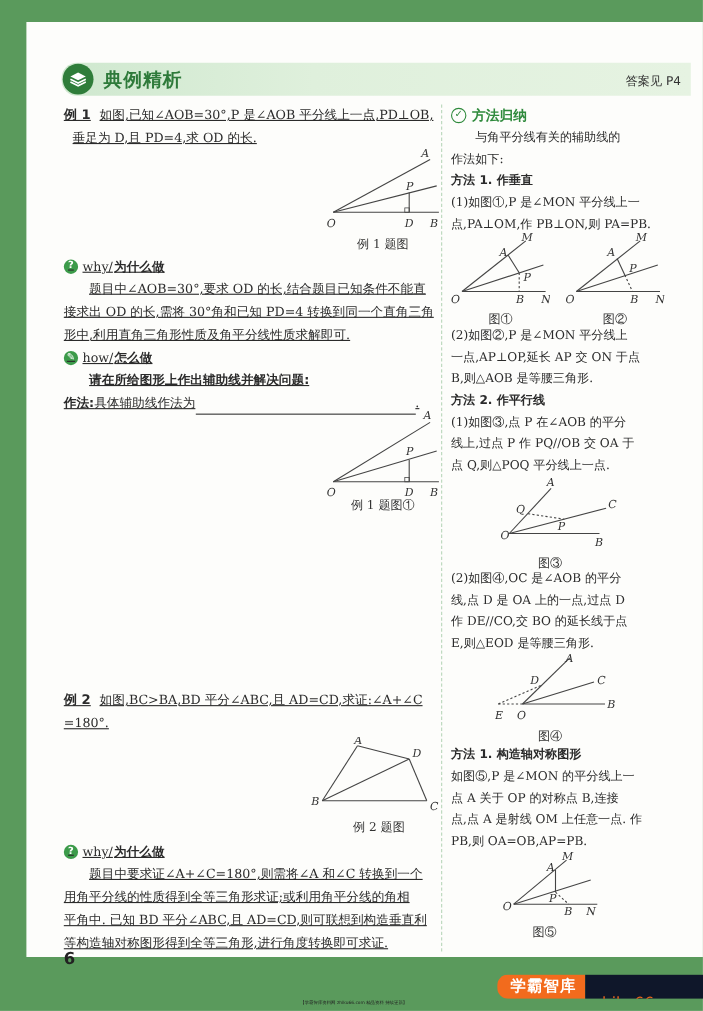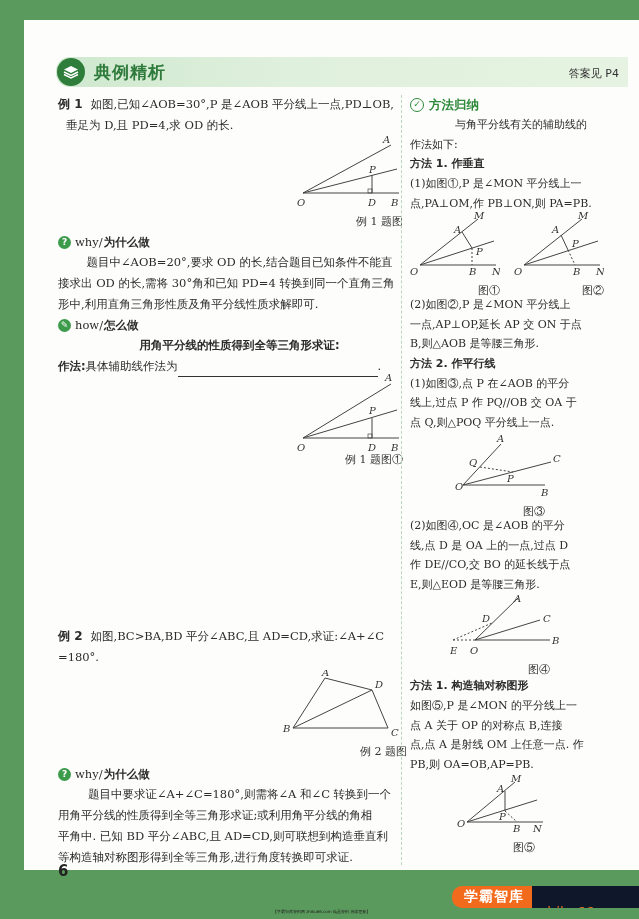--- a/index.html
+++ b/index.html
@@ -25,43 +25,43 @@
     display: flex; align-items: center; justify-content: center;
   }
   .header-title {
     position: absolute; left: 94px; top: 61px; font-size: 17px; font-weight: bold;
     color: #2e7a3a; font-family: "DejaVu Sans", sans-serif; letter-spacing: 1px;
   }
   .header-answer {
     position: absolute; right: 20px; top: 66px; font-size: 11px;
     font-family: "DejaVu Sans", sans-serif; color: #333;
   }
-  .col-left { position: absolute; left: 58px; top: 94px; width: 340px; }
+  .col-left { position: absolute; left: 58px; top: 94px; width: 340px; text-decoration: underline; }
   .col-divider {
     position: absolute; left: 401px; top: 95px; height: 770px;
     border-left: 1px dashed #b9d7bb;
   }
   .col-right { position: absolute; left: 410px; top: 95px; width: 200px; }
   p { font-size: 11.5px; line-height: 21px; }
   .ex-label { font-family: "DejaVu Sans", sans-serif; font-weight: bold; font-size: 12px; margin-right: 8px; }
-  .indent { text-indent: 2em; text-align: center; }
+  .indent { text-indent: 2em; }
   .sec-head {
     font-size: 11.5px; line-height: 20px; display: flex; align-items: center;
     font-family: "DejaVu Sans", sans-serif; font-weight: bold;
   }
   .sec-icon {
     width: 13px; height: 13px; border-radius: 50%; background: #3c9b4a;
     color: #fff; font-size: 9px; line-height: 13px; text-align: center; margin-right: 4px;
     font-weight: bold;
   }
   .sec-head .en { font-family: "DejaVu Serif", serif; font-weight: normal; margin-right: 1px; }
   .bold-line { font-family: "DejaVu Sans", sans-serif; font-weight: bold; font-size: 11.5px; line-height: 21px; }
   .blank { display: inline-block; width: 200px; border-bottom: 1px solid #333; height: 14px; vertical-align: bottom; }
   .fig { position: absolute; }
-  .cap { font-size: 11px; text-align: right; color: #333; }
+  .cap { font-size: 11px; text-align: center; color: #333; }
   svg text { font-family: "DejaVu Serif", serif; font-style: italic; font-size: 10px; fill: #333; }
   .r-title {
     display: flex; align-items: center; font-family: "DejaVu Sans", sans-serif;
     font-size: 12.5px; color: #2f8a3c; font-weight: bold; line-height: 20px;
   }
   .r-check {
     width: 14px; height: 14px; border: 1.5px solid #2f8a3c; border-radius: 50%;
     font-size: 9px; line-height: 11px; text-align: center; margin-right: 5px; color: #2f8a3c;
   }
   .col-right p { font-size: 11px; line-height: 19.5px; }
@@ -125,29 +125,29 @@
   </svg>
   <div class="cap">例 1 题图</div>
 </div>
 
 <div class="col-left" style="top:232px;">
   <div class="sec-head">
     <span class="sec-icon">?</span>
     <span class="en">why/</span>
       <span>为什么做</span>
   </div>
-  <p class="indent">题目中∠AOB=20°,要求 OD 的长,结合题目已知条件不能直</p>
+  <p class="indent">题目中∠AOB=30°,要求 OD 的长,结合题目已知条件不能直</p>
   <p>接求出 OD 的长,需将 30°角和已知 PD=4 转换到同一个直角三角</p>
   <p>形中,利用直角三角形性质及角平分线性质求解即可.</p>
   <div class="sec-head">
     <span class="sec-icon">✎</span>
     <span class="en">how/</span>
       <span>怎么做</span>
   </div>
-  <p class="bold-line indent">用角平分线的性质得到全等三角形求证:</p>
+  <p class="bold-line indent">请在所给图形上作出辅助线并解决问题:</p>
   <p>
     <span style="font-family:'DejaVu Sans',sans-serif;font-weight:bold;text-align:center;">作法:</span><span>具体辅助线作法为</span><span class="blank"></span><span>.</span>
   </p>
 </div>
 
 <div class="fig" style="left:293px; top:370px; width:110px; height:95px;">
   <svg width="110" height="75" viewBox="0 0 110 75">
     <line x1="10" y1="68" x2="98" y2="14" stroke="#444" stroke-width="1"></line>
     <line x1="10" y1="68" x2="104" y2="40" stroke="#444" stroke-width="1"></line>
     <line x1="10" y1="68" x2="106" y2="68" stroke="#444" stroke-width="1"></line>

